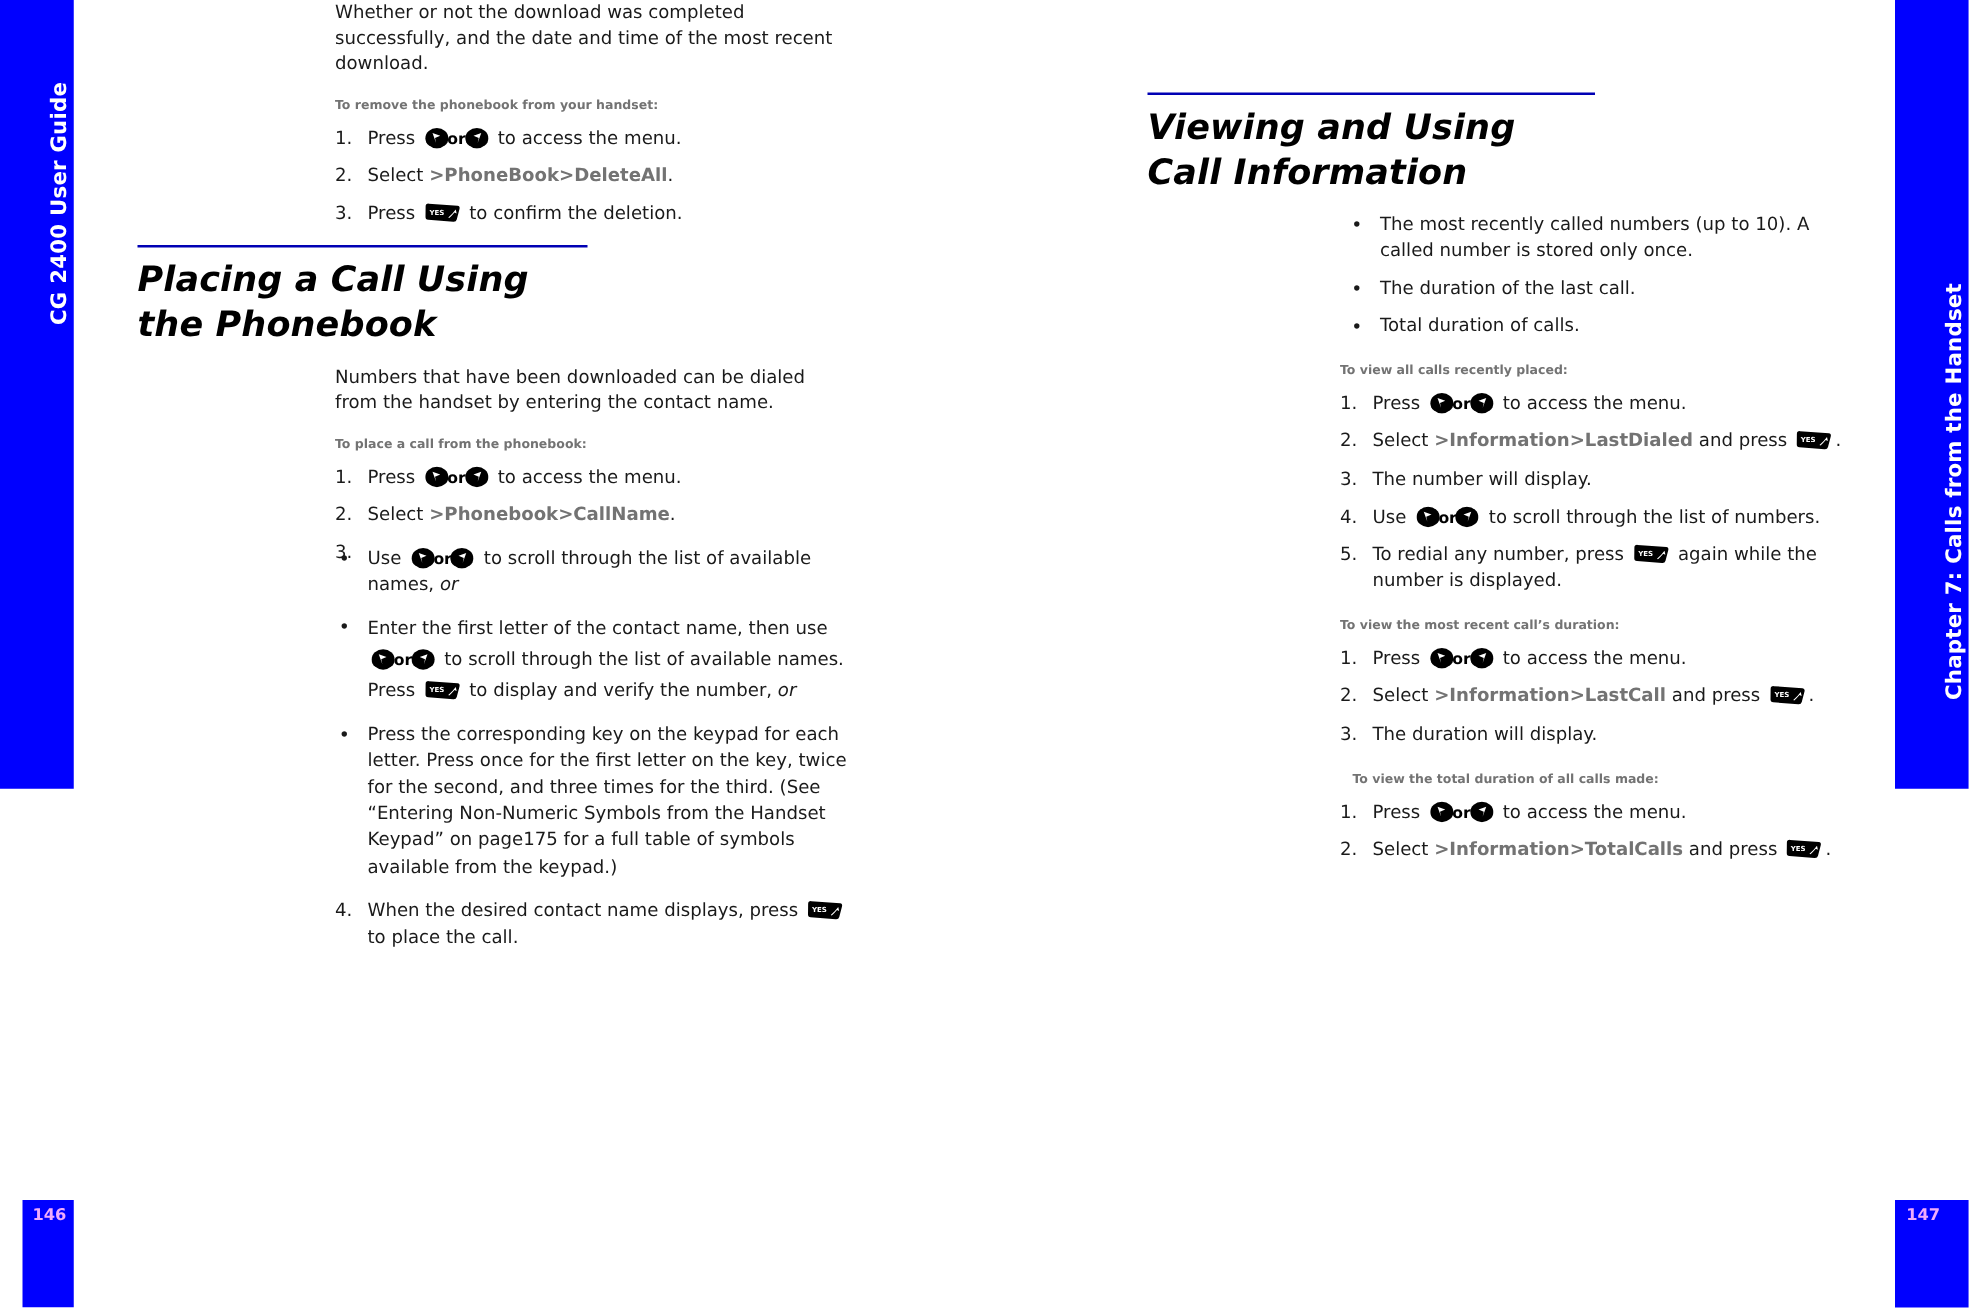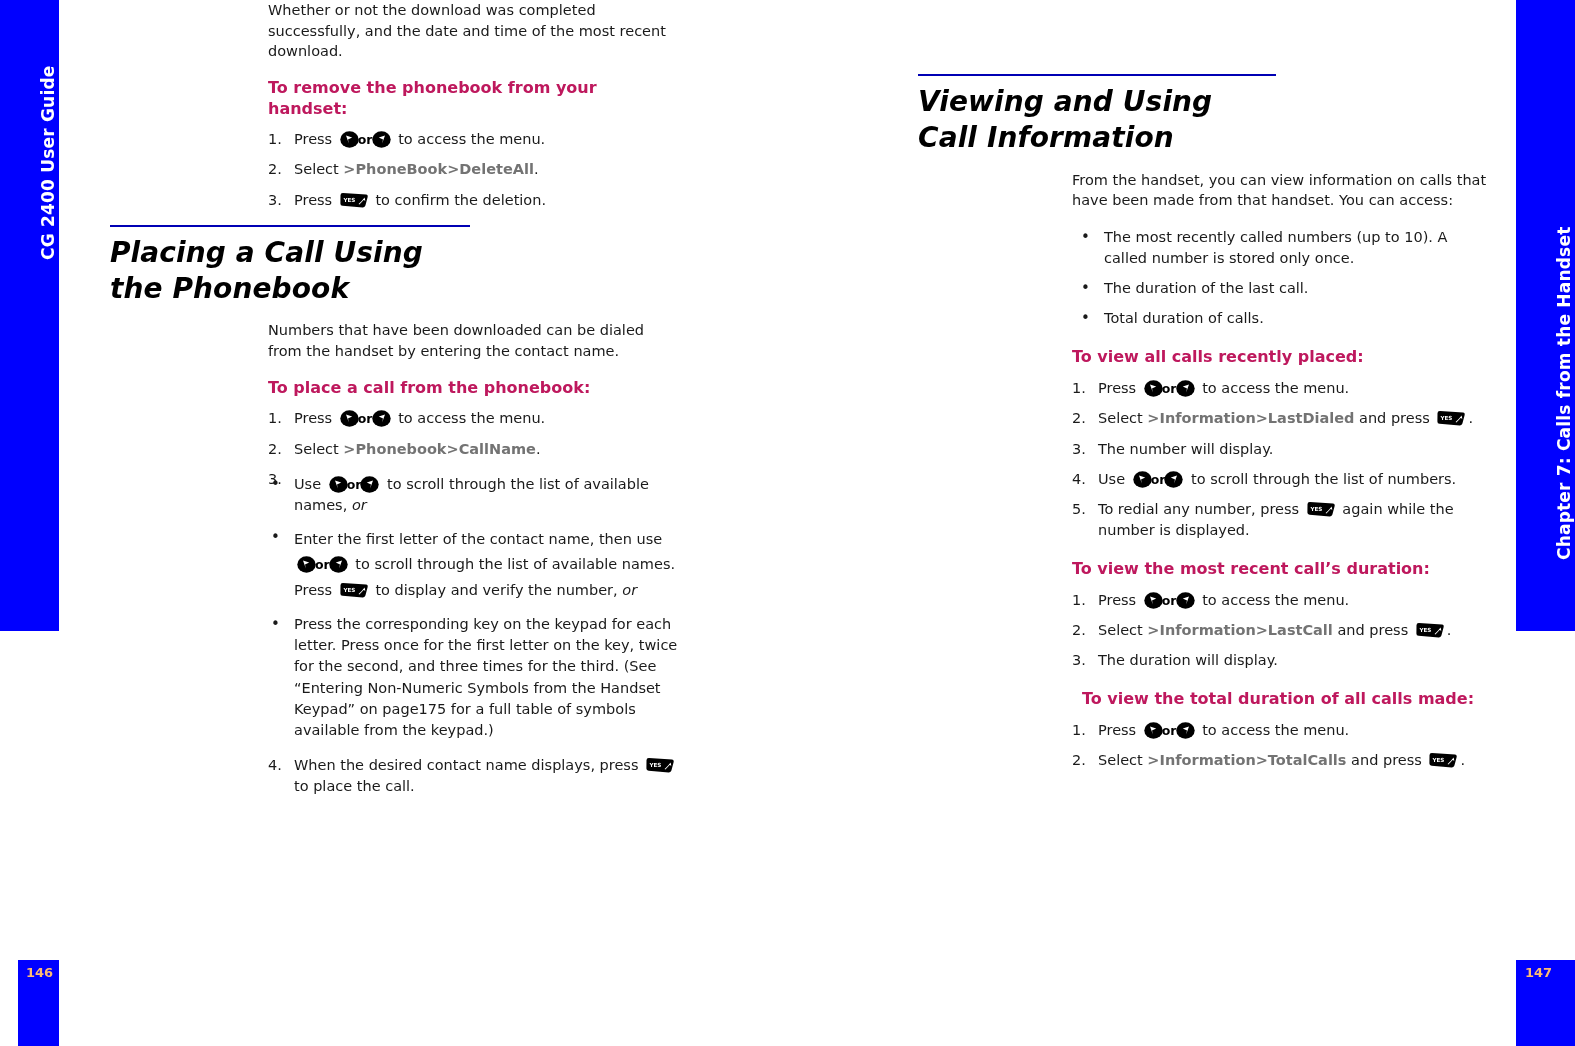--- a/index.html
+++ b/index.html
@@ -41,21 +41,21 @@
   #right-tab .vert-label {
     transform: rotate(-90deg);
     left: 38px;
     top: 560px;
   }
 
   
   .folio-block {
     position: absolute;
     background: #0000ff;
-    color: #fdba74;
+    color: #f0abfc;
     font-weight: bold;
     font-size: 13px;
     font-family: "DejaVu Sans", sans-serif;
   }
   #folio-left  { left: 18px;  top: 960px; width: 41px; height: 86px; }
   #folio-right { left: 1516px; top: 960px; width: 59px; height: 108px; }
   .folio-num { position: absolute; top: 5px; }
   #folio-left  .folio-num { left: 8px; }
   #folio-right .folio-num { left: 9px; }
 
@@ -96,24 +96,24 @@
   p.body {
     margin: 0 0 16px 0;
     font-size: 14.5px;
     line-height: 1.42;
     color: #1a1a1a;
     font-family: "DejaVu Sans", sans-serif;
   }
 
   h2.proc-title {
     margin: 0 0 10px 0;
-    font-size: 16px;
+    font-size: 10px;
     font-weight: bold;
     line-height: 1.3;
-    color: #be185d;
+    color: #737373;
     font-family: "DejaVu Sans", sans-serif;
   }
 
   ol.steps, ul.bullets {
     margin: 0 0 14px 0;
     padding: 0;
     list-style: none;
   }
   ol.steps > li, ul.bullets > li {
     position: relative;
@@ -273,21 +273,20 @@
 </div>
 
 <div class="column" id="col-right">
 
   <div style="margin-top:74px;">
     <div class="sec-rule"></div>
     <h1 class="sec-title">Viewing and Using Call Information</h1>
   </div>
 
   <div class="body-indent" style="margin-left:154px; width:418px;">
-    <p class="body">From the handset, you can view information on calls that have been made from that handset. You can access:</p>
 
     <ul class="bullets" style="margin-left:6px;">
       <li><span class="marker">•</span><span>The most recently called numbers (up to 10). A called number is stored only once.</span></li>
       <li><span class="marker">•</span><span>The duration of the last call.</span></li>
       <li><span class="marker">•</span><span>Total duration of calls.</span></li>
     </ul>
 
     <h2 class="proc-title" style="margin-top:18px;">To view all calls recently placed:</h2>
     <ol class="steps">
       <li>

